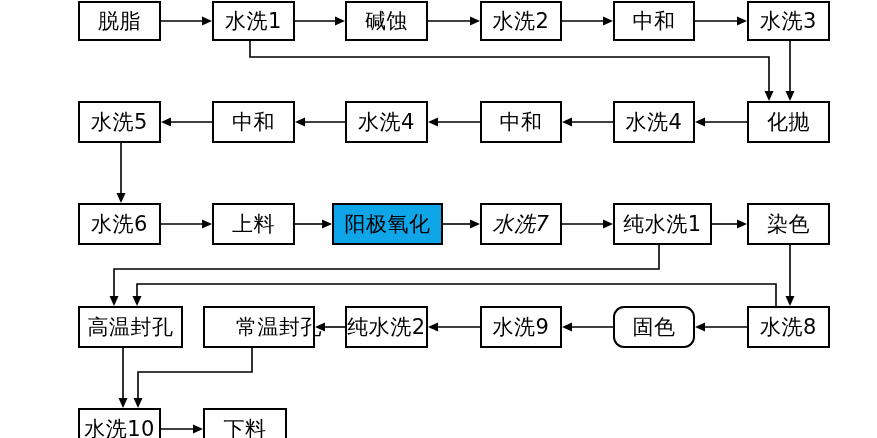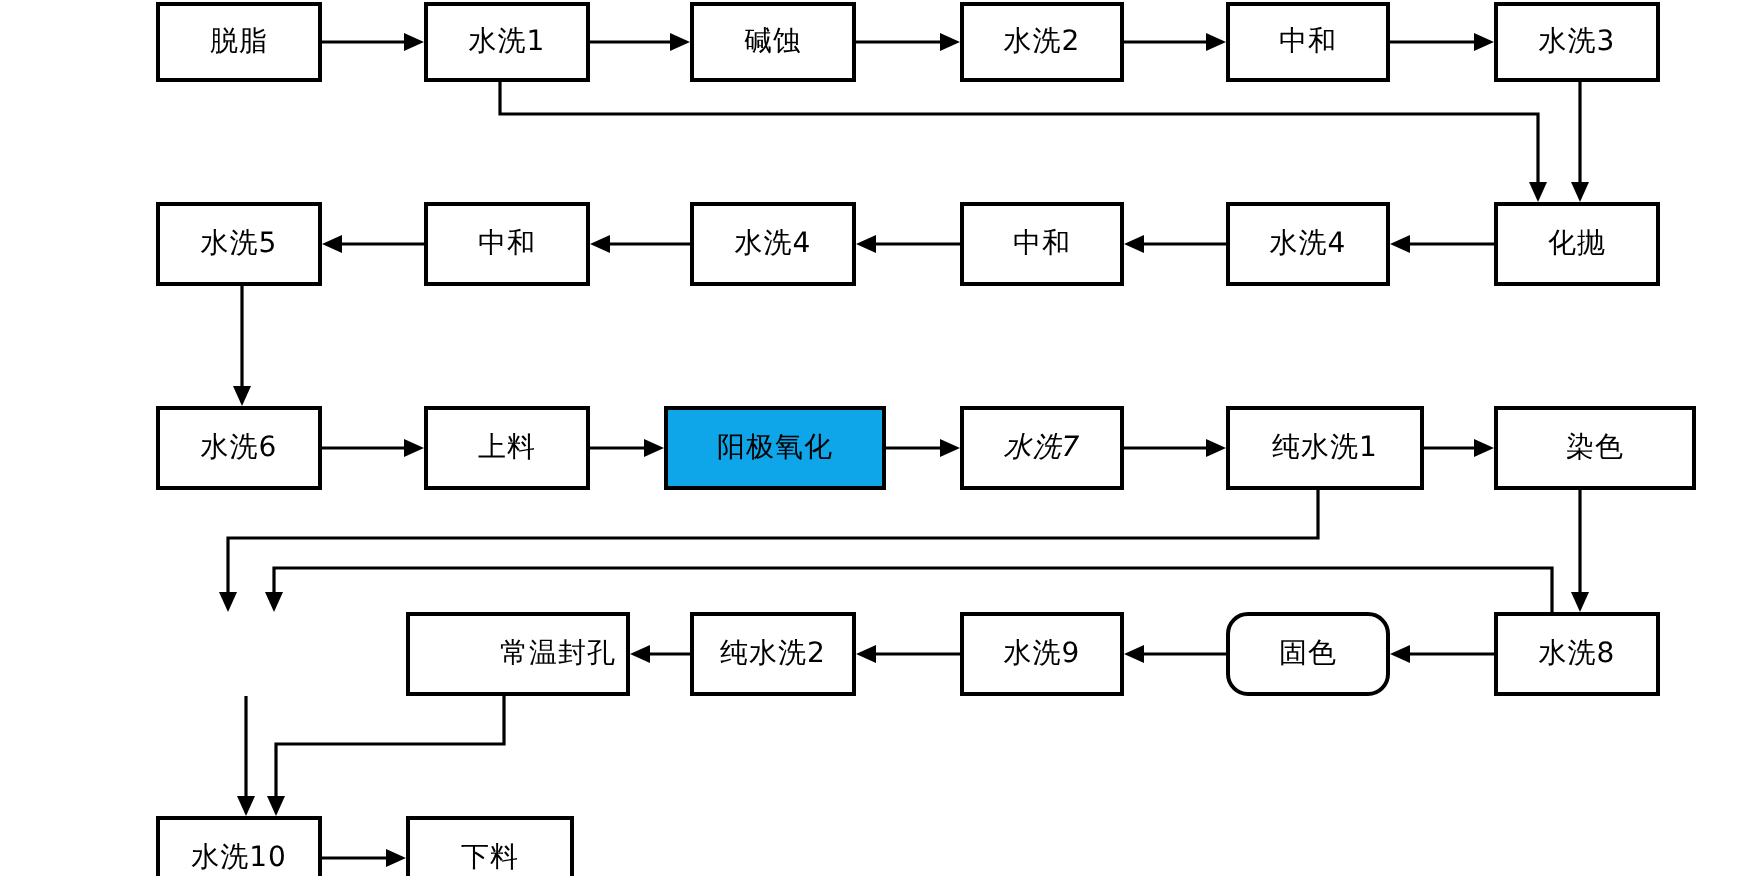--- a/index.html
+++ b/index.html
@@ -26,21 +26,21 @@
   }
   .node {
     position: absolute;
     box-sizing: border-box;
     border: 2px solid #84cc16;
     background: #ffffff;
     color: #000000;
     display: flex;
     align-items: center;
     justify-content: center;
-    font-size: 14px;
+    font-size: 21px;
     line-height: 1;
     white-space: nowrap;
     letter-spacing: 0.5px;
   }
 </style>
 </head>
 <body>
 
 <div id="canvas">
   <svg id="edges" viewBox="0 0 877 438" xmlns="http://www.w3.org/2000/svg">
@@ -168,21 +168,22 @@
     <div class="node" style="left: 212px; top: 101px; width: 83px; height: 42px; border-color: rgb(0, 0, 0); background: rgb(255, 255, 255); color: rgb(0, 0, 0);">中和</div>
     <div class="node" style="left: 345px; top: 101px; width: 83px; height: 42px; border-color: rgb(0, 0, 0); background: rgb(255, 255, 255); color: rgb(0, 0, 0);">水洗4</div>
     <div class="node" style="left: 480px; top: 101px; width: 82px; height: 42px; border-color: rgb(0, 0, 0); background: rgb(255, 255, 255); color: rgb(0, 0, 0);">中和</div>
     <div class="node" style="left: 613px; top: 101px; width: 82px; height: 42px; border-color: rgb(0, 0, 0); background: rgb(255, 255, 255); color: rgb(0, 0, 0);">水洗4</div>
     <div class="node" style="left: 747px; top: 101px; width: 83px; height: 42px; border-color: rgb(0, 0, 0); background: rgb(255, 255, 255); color: rgb(0, 0, 0);">化抛</div>
     <div class="node" style="left: 78px; top: 203px; width: 83px; height: 42px; border-color: rgb(0, 0, 0); background: rgb(255, 255, 255); color: rgb(0, 0, 0);">水洗6</div>
     <div class="node" style="left: 212px; top: 203px; width: 83px; height: 42px; border-color: rgb(0, 0, 0); background: rgb(255, 255, 255); color: rgb(0, 0, 0);">上料</div>
     <div class="node" style="left: 332px; top: 203px; width: 111px; height: 42px; border-color: rgb(0, 0, 0); background: #0ea5e9; color: rgb(0, 0, 0);">阳极氧化</div>
     <div class="node" style="left: 480px; top: 203px; width: 82px; height: 42px; border-color: rgb(0, 0, 0); background: rgb(255, 255, 255); color: rgb(0, 0, 0); font-style: italic;">水洗7</div>
     <div class="node" style="left: 613px; top: 203px; width: 99px; height: 42px; border-color: rgb(0, 0, 0); background: rgb(255, 255, 255); color: rgb(0, 0, 0);">纯水洗1</div>
-    <div class="node" style="left: 747px; top: 203px; width: 101px; height: 42px; border-color: rgb(0, 0, 0); background: rgb(255, 255, 255); color: rgb(0, 0, 0);">染色</div>
+    <div class="node" style="left: 747px; top: 203px; width: 83px; height: 42px; border-color: rgb(0, 0, 0); background: rgb(255, 255, 255); color: rgb(0, 0, 0);">染色</div>
+    <div class="node" style="left: 78px; top: 306px; width: 105px; height: 42px; border-color: rgb(0, 0, 0); background: rgb(255, 255, 255); color: rgb(0, 0, 0);">高温封孔</div>
     <div class="node" style="left: 203px; top: 306px; width: 112px; height: 42px; border-color: rgb(0, 0, 0); background: rgb(255, 255, 255); color: rgb(0, 0, 0); padding-left: 40px;">常温封孔</div>
     <div class="node" style="left: 345px; top: 306px; width: 83px; height: 42px; border-color: rgb(0, 0, 0); background: rgb(255, 255, 255); color: rgb(0, 0, 0);">纯水洗2</div>
     <div class="node" style="left: 480px; top: 306px; width: 82px; height: 42px; border-color: rgb(0, 0, 0); background: rgb(255, 255, 255); color: rgb(0, 0, 0);">水洗9</div>
     <div class="node" style="left: 613px; top: 306px; width: 82px; height: 42px; border-color: rgb(0, 0, 0); background: rgb(255, 255, 255); color: rgb(0, 0, 0); border-radius: 11px;">固色</div>
     <div class="node" style="left: 747px; top: 306px; width: 83px; height: 42px; border-color: rgb(0, 0, 0); background: rgb(255, 255, 255); color: rgb(0, 0, 0);">水洗8</div>
     <div class="node" style="left: 78px; top: 408px; width: 83px; height: 42px; border-color: rgb(0, 0, 0); background: rgb(255, 255, 255); color: rgb(0, 0, 0);">水洗10</div>
     <div class="node" style="left: 203px; top: 408px; width: 84px; height: 42px; border-color: rgb(0, 0, 0); background: rgb(255, 255, 255); color: rgb(0, 0, 0);">下料</div>
   </div>
 
 </body></html>

